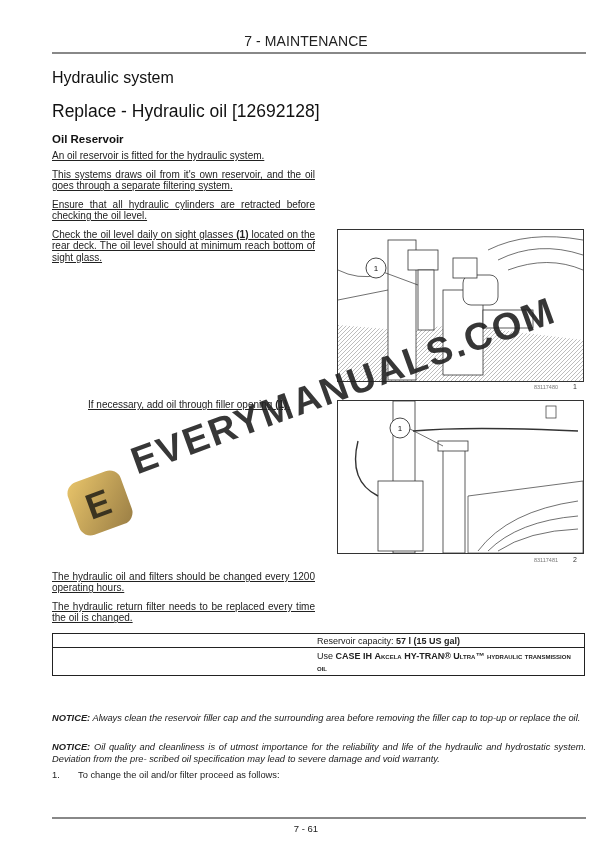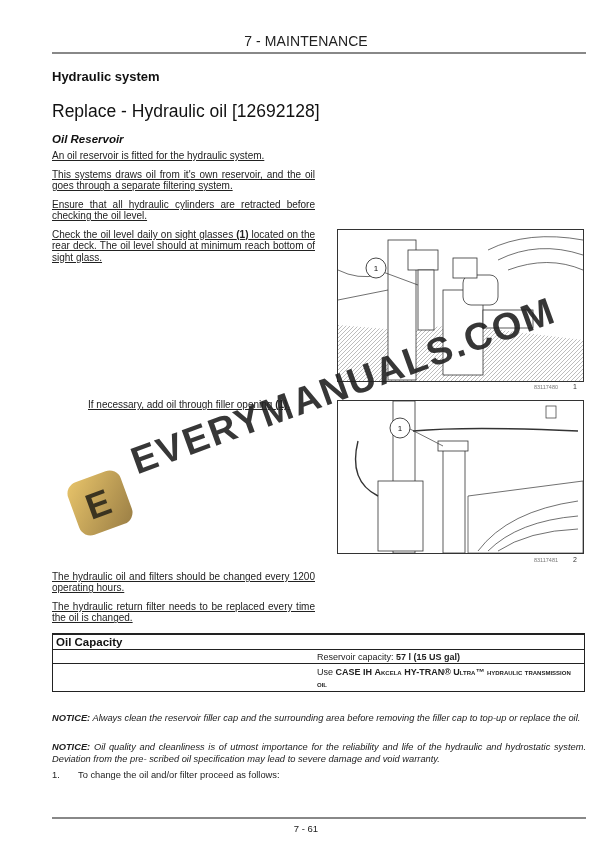--- a/index.html
+++ b/index.html
@@ -1,23 +1,23 @@
 <!DOCTYPE html>
 <html><head>
   <meta charset="utf-8">
   <style>
     html, body { margin:0; padding:0; }
     body { width:612px; height:864px; background:#ffffff; position:relative; overflow:hidden;
            font-family:"Liberation Sans", sans-serif; color:#111; }
     .abs { position:absolute; }
     .header { top:33px; left:0; width:612px; text-align:center; font-size:14px; color:#222; letter-spacing:0.1px; }
     .rule { left:52px; width:534px; height:2px; background:#888; }
-    .section-title { top:69px; left:52px; font-size:13px; font-weight:bold; }
+    .section-title { top:69px; left:52px; font-size:16px; font-weight:normal; }
     .proc-title { top:101px; left:52px; font-size:17.5px; color:#111; }
-    .sub-title { top:133px; left:52px; font-size:11.5px; font-weight:bold;font-style:italic; }
+    .sub-title { top:133px; left:52px; font-size:11.5px; font-weight:bold; }
     .para { left:52px; width:263px; font-size:10px; line-height:11.3px; color:#222; text-align:justify;text-decoration:underline; }
     .para b { font-weight:bold; }
     .figure { border:1px solid #333; background:#fff; overflow:hidden; }
     .fig-caption { font-size:5.5px; color:#777; text-align:right; width:240px; }
     .fig-num { font-size:7px; color:#333; }
     table.spec { border-collapse:collapse; width:533px; font-size:9px; }
     table.spec td { border:1px solid #222; padding:0 3px; }
     table.spec .hdr { font-weight:bold; font-size:11.5px; height:14px; border-top:2px solid #222; }
     table.spec .val { height:13px; }
     table.spec .valcell { padding-left:264px; color:#222; }
@@ -89,23 +89,20 @@
 </div>
 <div class="abs fig-caption" style="left:318px; top:557px;">83117481</div>
 <div class="abs fig-num" style="left:573px; top:556px;">2</div>
 
 <div class="abs para" style="top:571px;">The hydraulic oil and filters should be changed every 1200 operating hours.</div>
 <div class="abs para" style="top:601px;">The hydraulic return filter needs to be replaced every time the oil is changed.</div>
 
 <div class="abs" style="left:52px; top:633px;">
   <table class="spec">
     <tbody>
-        <tr>
-          <td class="hdr">Oil Capacity</td>
-        </tr>
     <tr>
           <td class="val valcell"><span>Reservoir capacity: </span><b>57 l (15 US gal)</b></td>
         </tr>
     <tr>
           <td class="val valcell" style="line-height:12px; padding-top:2px; padding-bottom:1px;"><span>Use </span><b>CASE IH </b><span class="sc">Akcela </span><b>HY-TRAN® </b><span class="sc">Ultra™ hydraulic transmission oil</span></td>
         </tr>
   </tbody>
     </table>
 </div>
 

